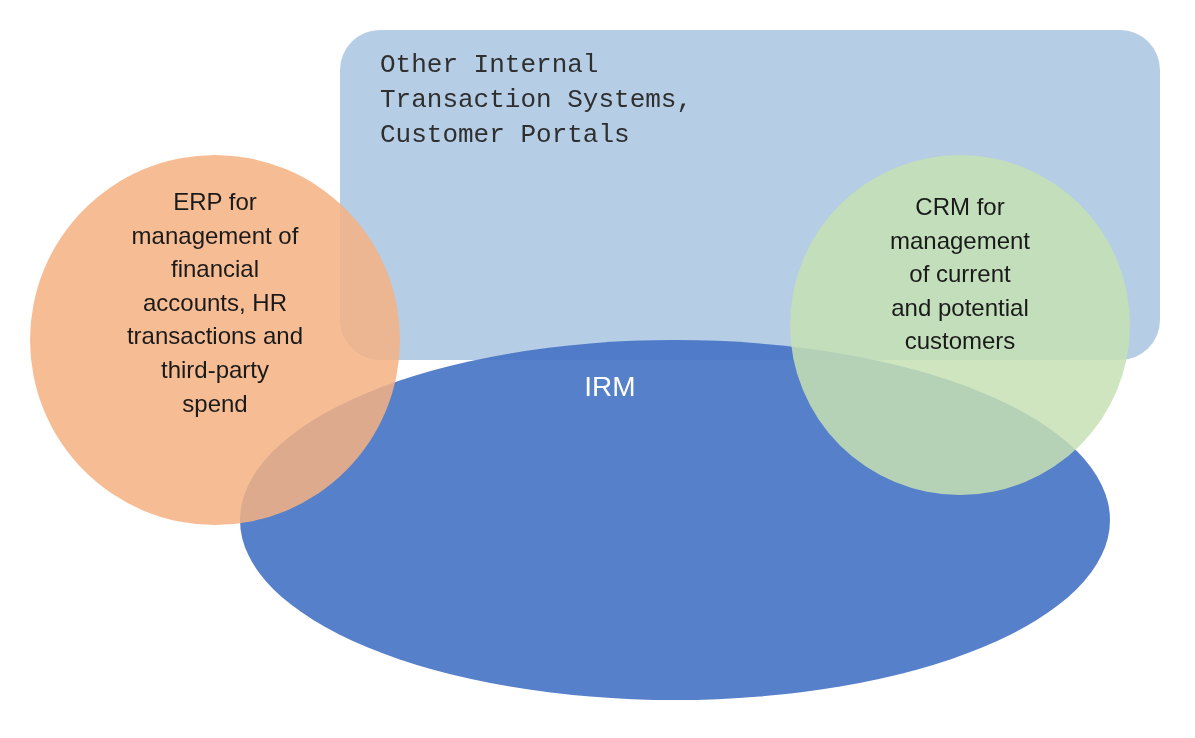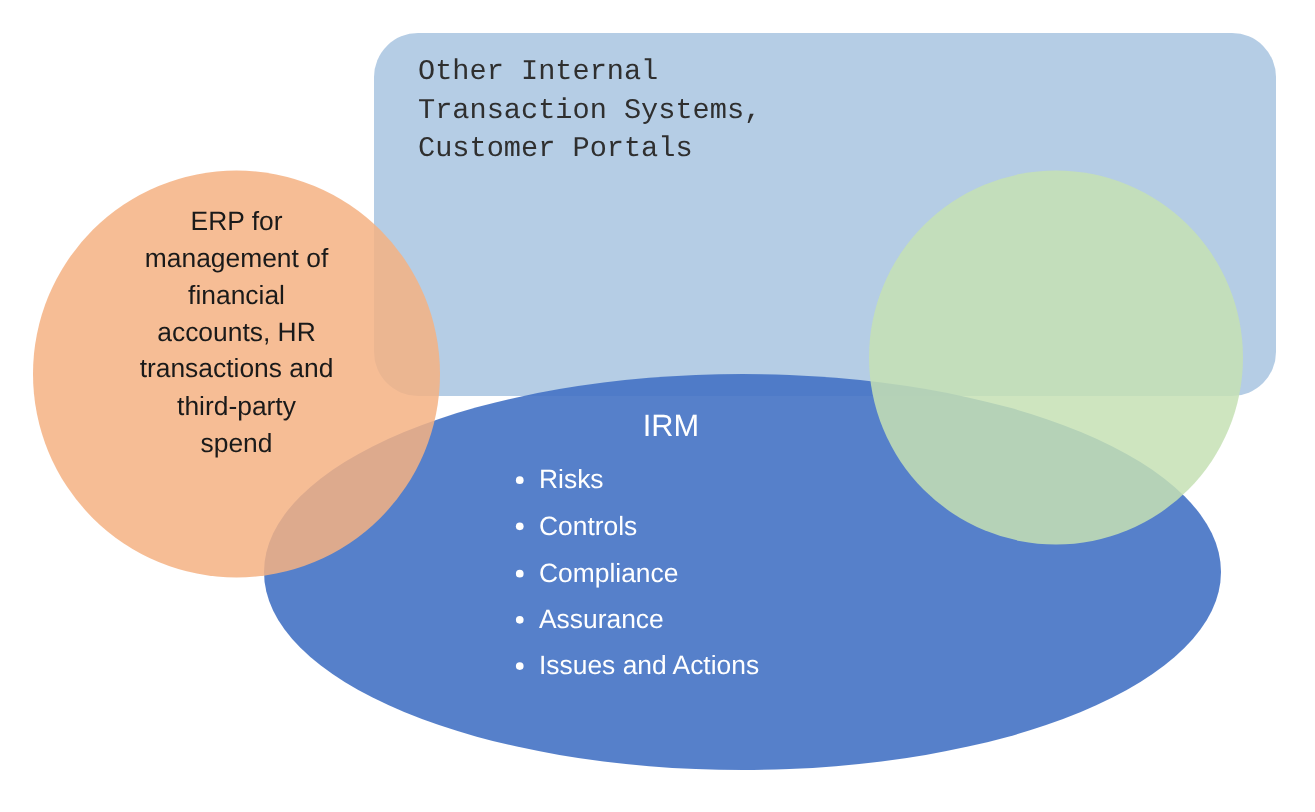--- a/index.html
+++ b/index.html
@@ -147,25 +147,21 @@
 
   <div class="text-blue-rect">
     <span>Other Internal Transaction
 Systems, Customer Portals</span>
   </div>
 
   <div class="text-orange">
     <span>ERP for<br>management of<br>financial<br>accounts, HR<br>transactions and<br>third-party<br>spend</span>
   </div>
 
+  <div class="text-green">
+    <span>CRM for<br>management<br>of current<br>and potential<br>customers</span>
+  </div>
 
   <div class="text-irm">
     <span class="irm-title">IRM</span>
-    <ul>
-      <li>Risks</li>
-      <li>Controls</li>
-      <li>Compliance</li>
-      <li>Assurance</li>
-      <li>Issues and Actions</li>
-    </ul>
   </div>
 
 </div>
 
 </body></html>

